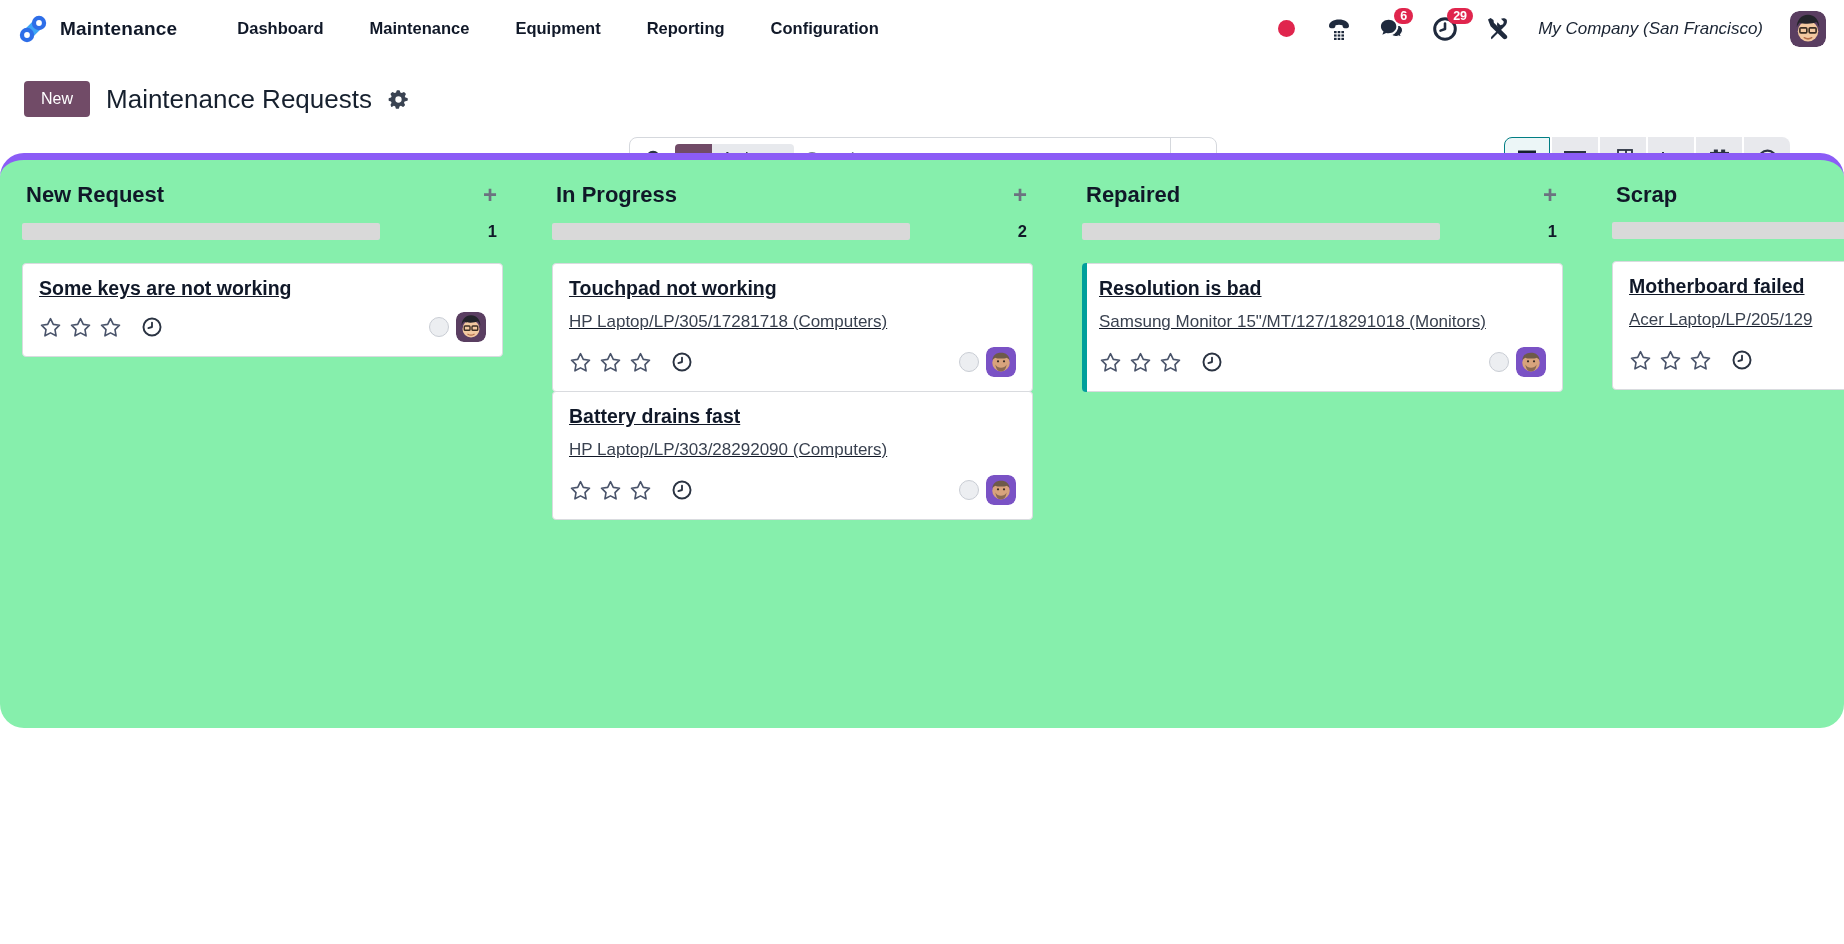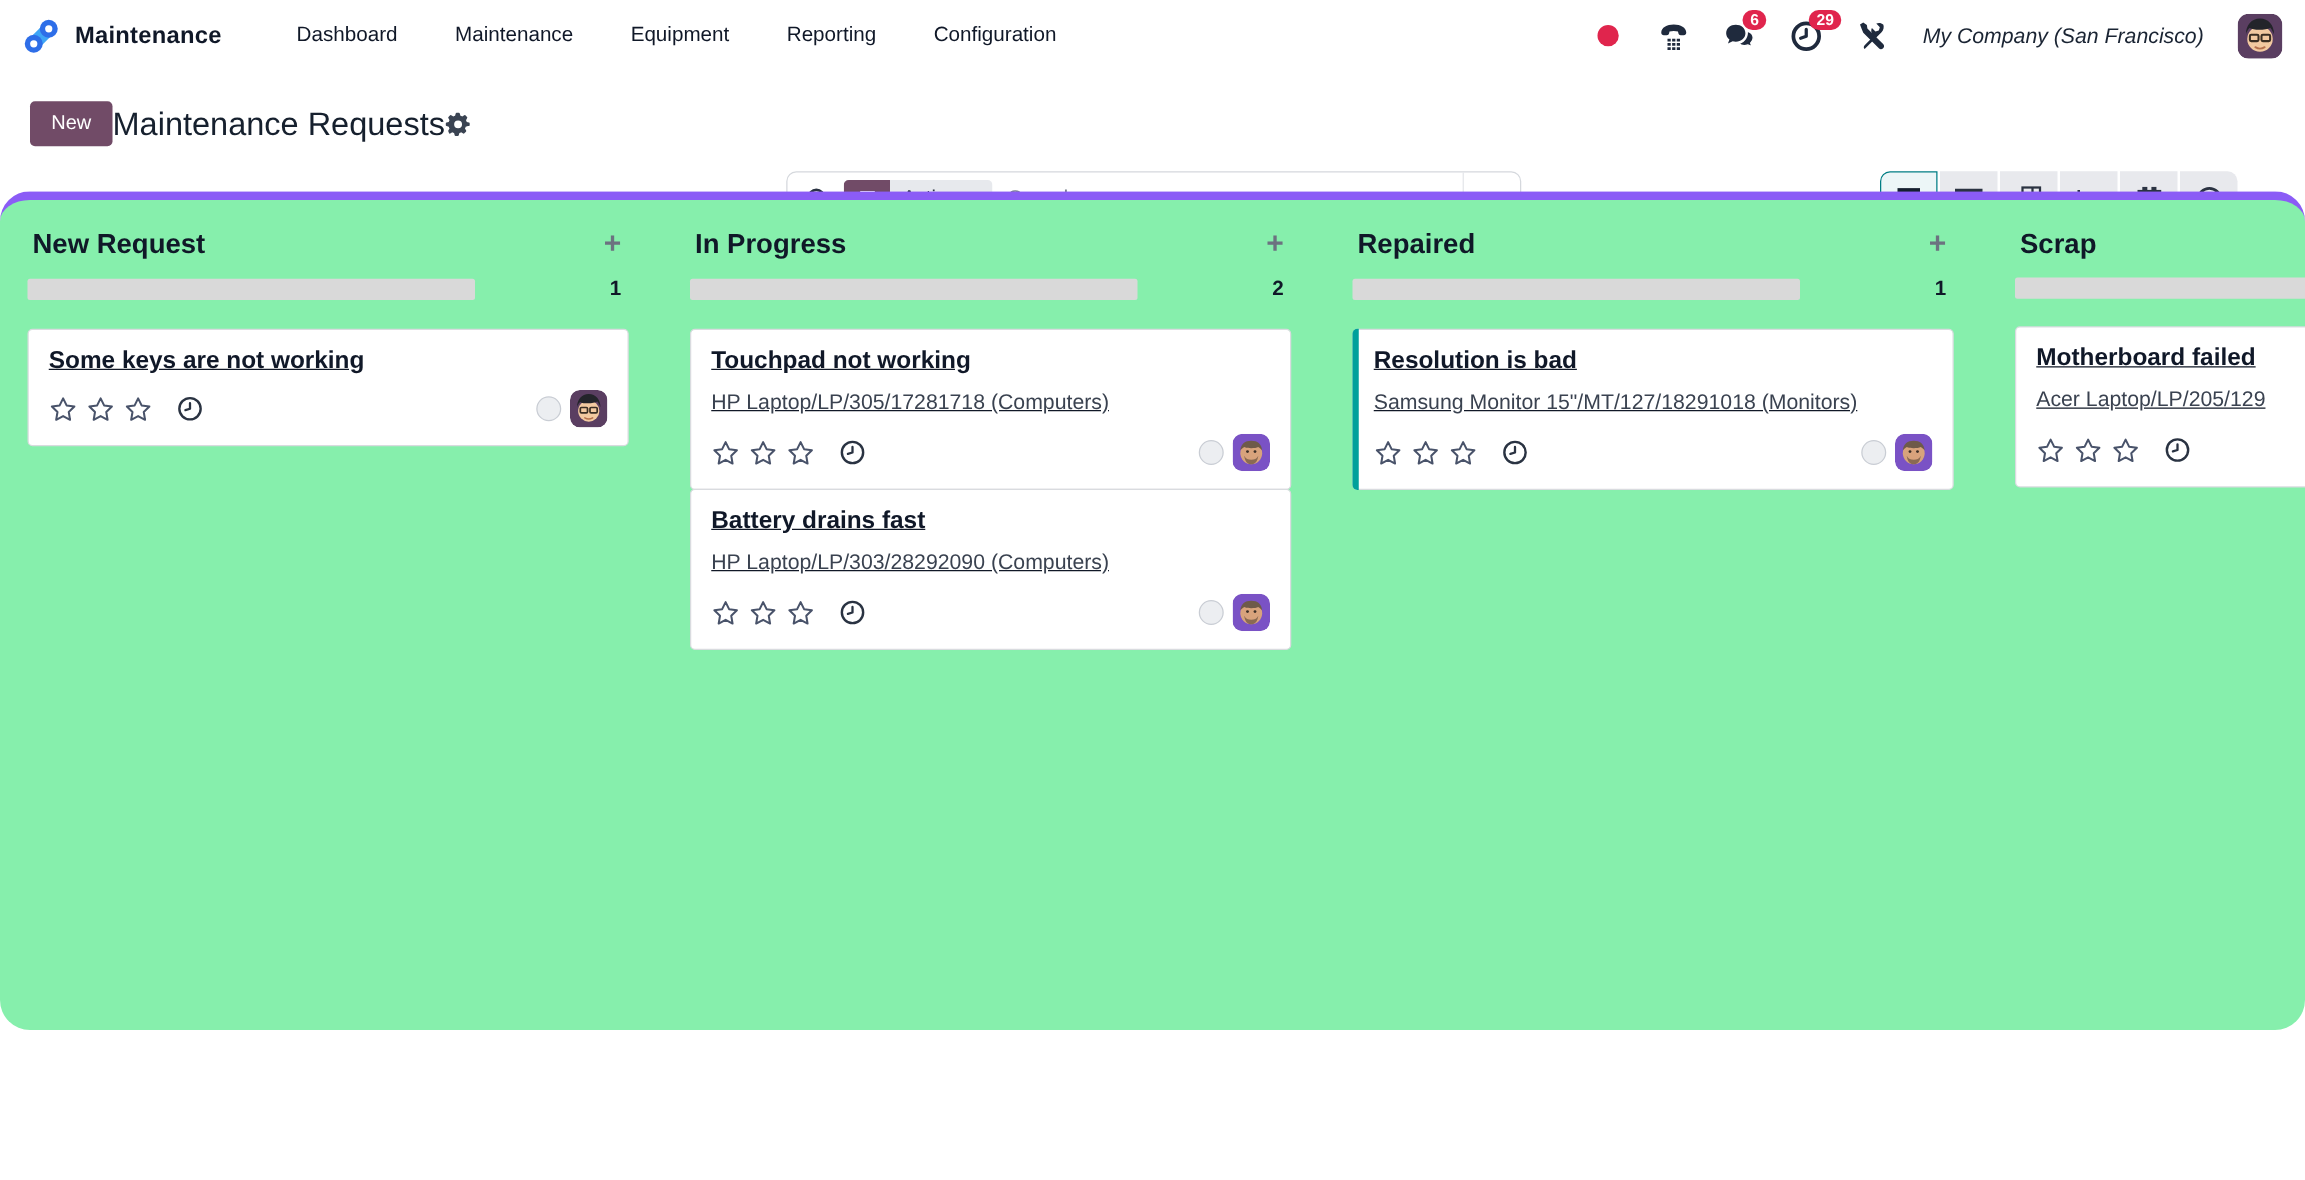--- a/index.html
+++ b/index.html
@@ -1,37 +1,37 @@
 <!DOCTYPE html>
 <html><head>
 <meta charset="utf-8">
 <style>
   * { margin:0; padding:0; box-sizing:border-box; }
   html,body { background:#fff; }
   .page {
-    position:relative; width:1844px; height:824px; overflow:hidden;
+    position:relative; width:1844px; height:728px; overflow:hidden;
     font-family:"Liberation Sans", sans-serif; color:#111827; background:#fff;
   }
   
   .navbar { position:absolute; top:0; left:0; right:0; height:57px;
     display:flex; align-items:center; padding:0 18px; background:#fff; }
   .brand { display:flex; align-items:center; gap:12px; margin-right:60px; cursor:pointer; }
   .app-name { font-size:19px; font-weight:700; color:#101828; letter-spacing:.2px; }
-  .nav-menu { display:flex; align-items:center; gap:46px; font-size:16.5px; color:#101828; }
+  .nav-menu { display:flex; align-items:center; gap:46px; font-size:16.5px; color:#101828;font-weight:bold; }
   .nav-item { cursor:pointer; white-space:nowrap; }
   .systray { margin-left:auto; display:flex; align-items:center; gap:27px; }
   .tray-icon { position:relative; width:26px; height:26px; display:flex; align-items:center; justify-content:center; color:#1f2a3d; cursor:pointer; }
   .red-dot { width:17px; height:17px; border-radius:50%; background:#e0254d; }
   .badge { position:absolute; top:-8px; left:15px; background:#e0254d; color:#fff;
     font-size:12.5px; font-weight:700; border-radius:10px; padding:2px 6px; line-height:1; }
   .company { font-size:17px; color:#1a2433; white-space:nowrap; cursor:pointer;font-style:italic; }
   .avatar-lg { width:36px; height:36px; border-radius:9px; overflow:hidden; cursor:pointer; }
   
   .control { position:absolute; top:57px; left:0; right:0; height:96px; background:#fff; }
-  .cp-left { position:absolute; left:24px; top:24px; display:flex; align-items:center; }
+  .cp-left { position:absolute; left:24px; top:24px; display:flex; align-items:center; gap:16px; }
   .btn-new { background:#714B67; color:#fff; border:none; border-radius:4px;
     font-family:inherit; font-size:16px; font-weight:500; padding:9px 17px; cursor:pointer; }
   .view-title { font-size:26px; color:#16202e; font-weight:400; white-space:nowrap; }
   .gear { color:#3a4352; cursor:pointer; display:flex; }
   
   .search { position:absolute; left:629px; top:80px; width:588px; height:44px;
     border:1px solid #d5d8dd; border-radius:8px; background:#fff;
     display:flex; align-items:center; padding:0 0 0 14px; }
   .search-mag { color:#2a3342; display:flex; margin-right:10px; }
   .facet { display:flex; align-items:stretch; height:30px; border-radius:4px; overflow:hidden; font-size:16px; }

